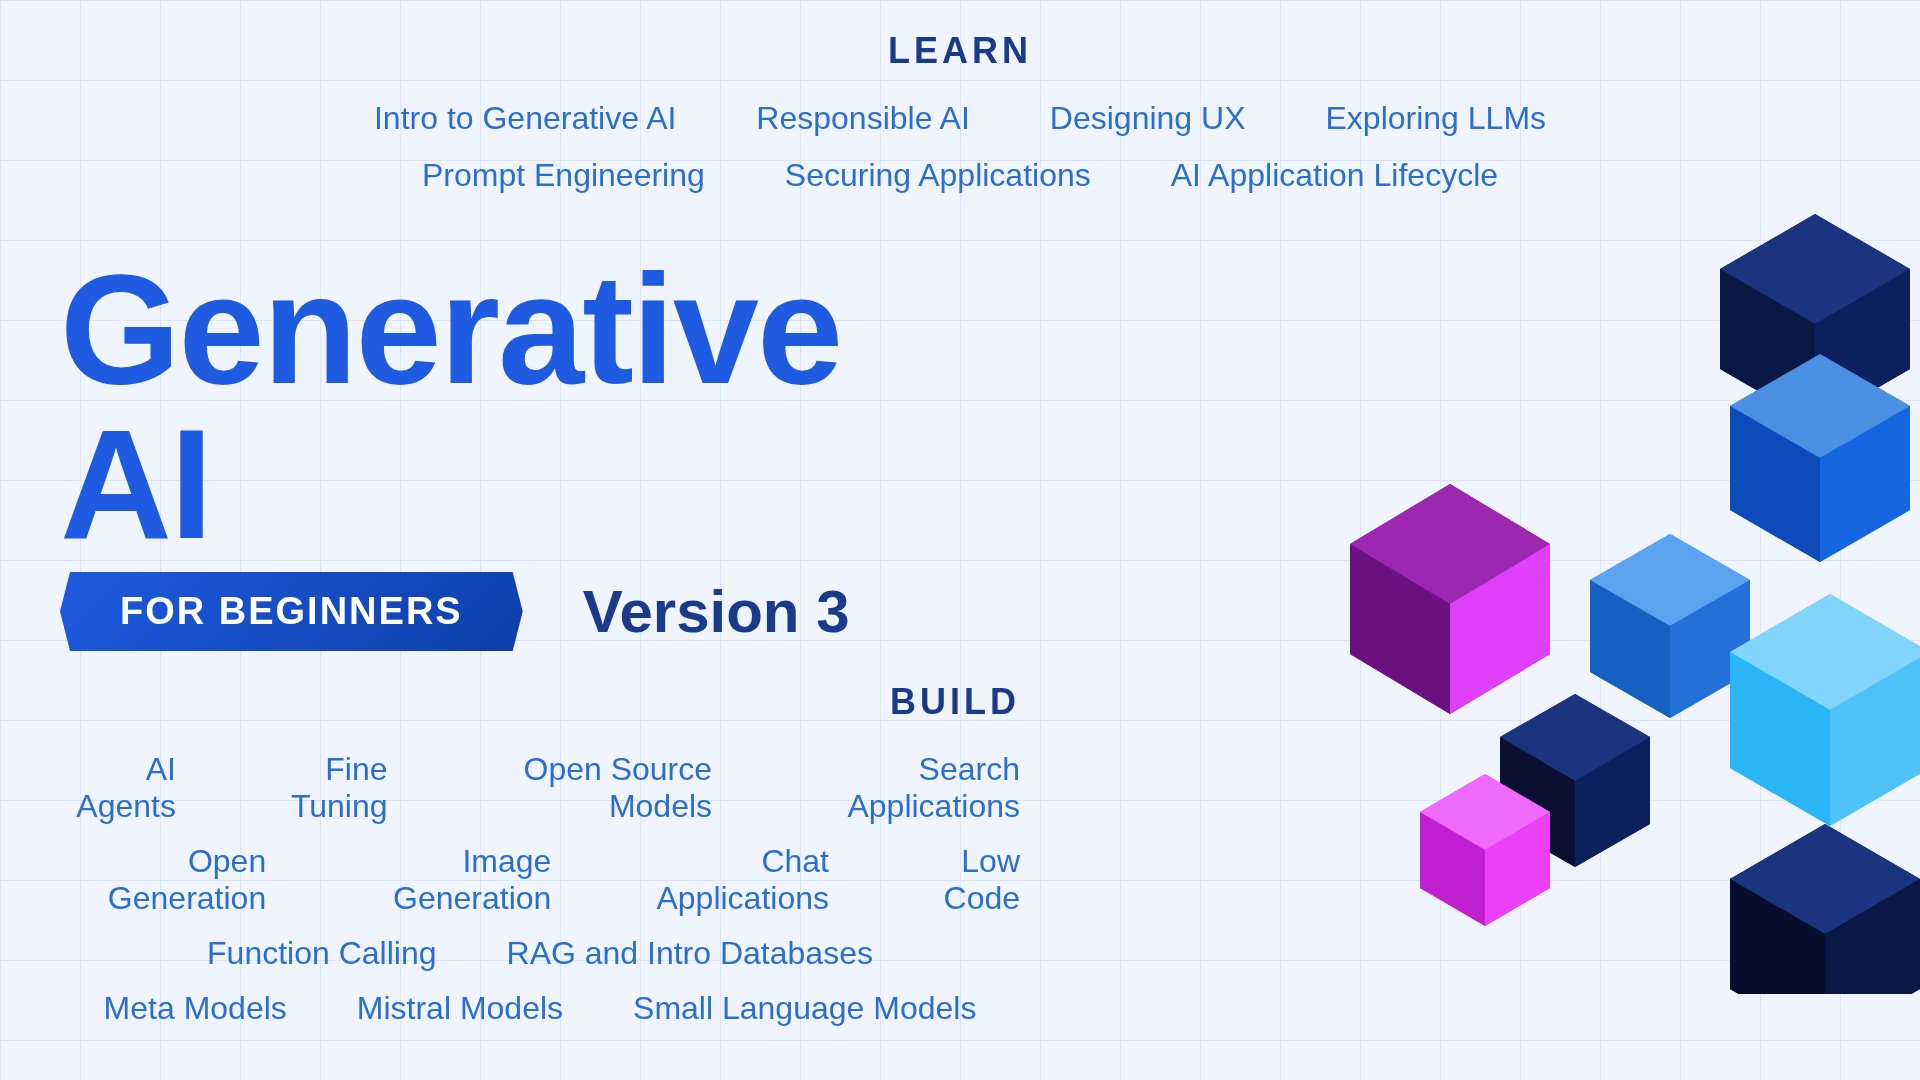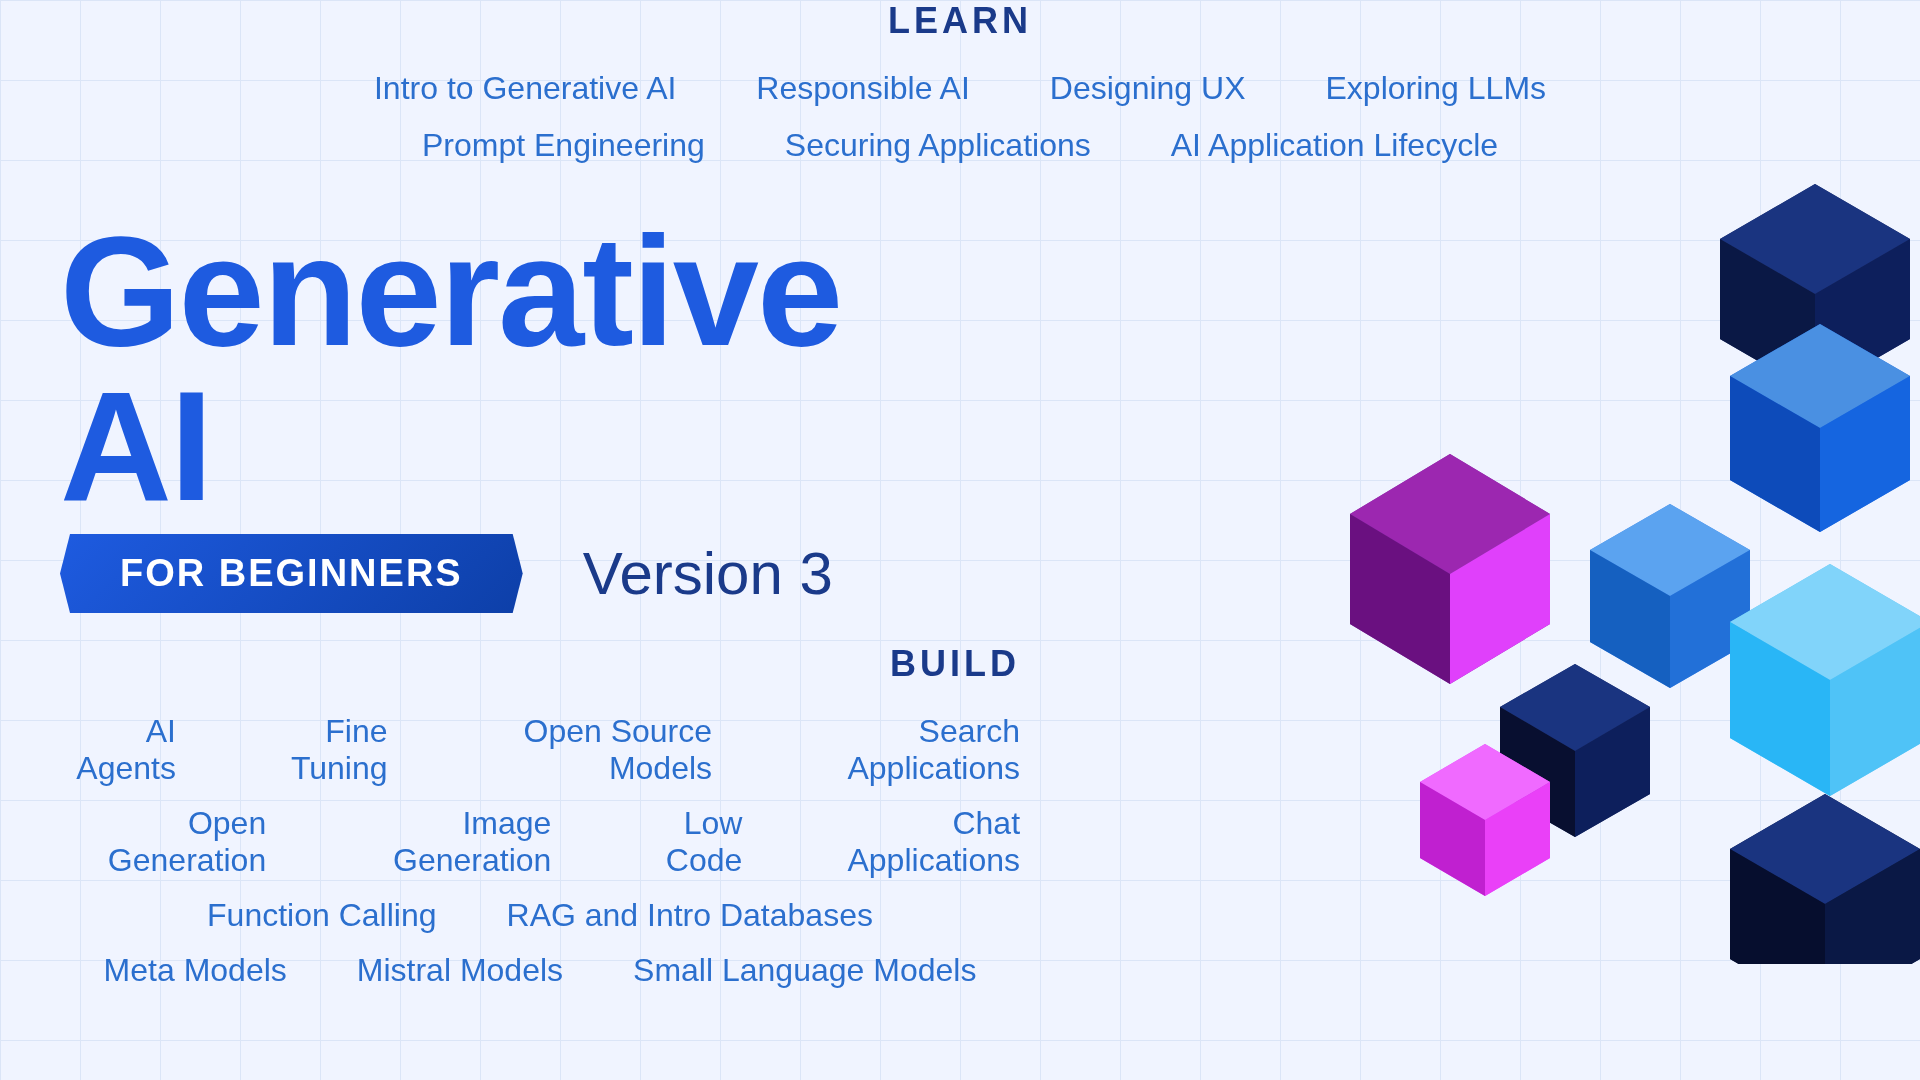--- a/index.html
+++ b/index.html
@@ -26,20 +26,21 @@
     .content {
       position: relative;
       z-index: 2;
       width: 100%;
       height: 100%;
     }
 
     
     .learn-section {
       text-align: center;
+      padding-top: 30px;
     }
 
     .section-label {
       font-size: 36px;
       font-weight: 800;
       color: #1a3a8a;
       letter-spacing: 4px;
       margin-bottom: 28px;
     }
 
@@ -62,20 +63,21 @@
     .hero-section {
       display: flex;
       align-items: flex-start;
       padding: 20px 60px 0 60px;
       position: relative;
     }
 
     .hero-left {
       flex: 0 0 auto;
       max-width: 960px;
+      margin-top: 8px;
     }
 
     .hero-title {
       font-size: 155px;
       font-weight: 900;
       color: #1e5be0;
       line-height: 1;
       margin-top: 10px;
       letter-spacing: -2px;
     }
@@ -94,21 +96,21 @@
       font-weight: 800;
       padding: 18px 60px;
       border-radius: 8px;
       letter-spacing: 2px;
       clip-path: polygon(10px 0%, calc(100% - 10px) 0%, 100% 50%, calc(100% - 10px) 100%, 10px 100%, 0% 50%);
       white-space: nowrap;
     }
 
     .version-text {
       font-size: 60px;
-      font-weight: 400;
+      font-weight: 700;
       color: #1a3a8a;
     }
 
     
     .build-section {
       text-align: right;
       margin-top: 30px;
     }
 
     .build-row {
@@ -165,22 +167,22 @@
         <div class="section-label">BUILD</div>
         <div class="build-row">
           <a class="nav-link">AI Agents</a>
           <a class="nav-link">Fine Tuning</a>
           <a class="nav-link">Open Source Models</a>
           <a class="nav-link">Search Applications</a>
         </div>
         <div class="build-row">
           <a class="nav-link">Open Generation</a>
           <a class="nav-link">Image Generation</a>
+          <a class="nav-link">Chat Applications</a>
           <a class="nav-link">Low Code</a>
-          <a class="nav-link">Chat Applications</a>
         </div>
         <div class="build-row">
           <a class="nav-link">Function Calling</a>
           <a class="nav-link">RAG and Intro Databases</a>
         </div>
         <div class="build-row">
           <a class="nav-link">Meta Models</a>
           <a class="nav-link">Mistral Models</a>
           <a class="nav-link">Small Language Models</a>
         </div>

